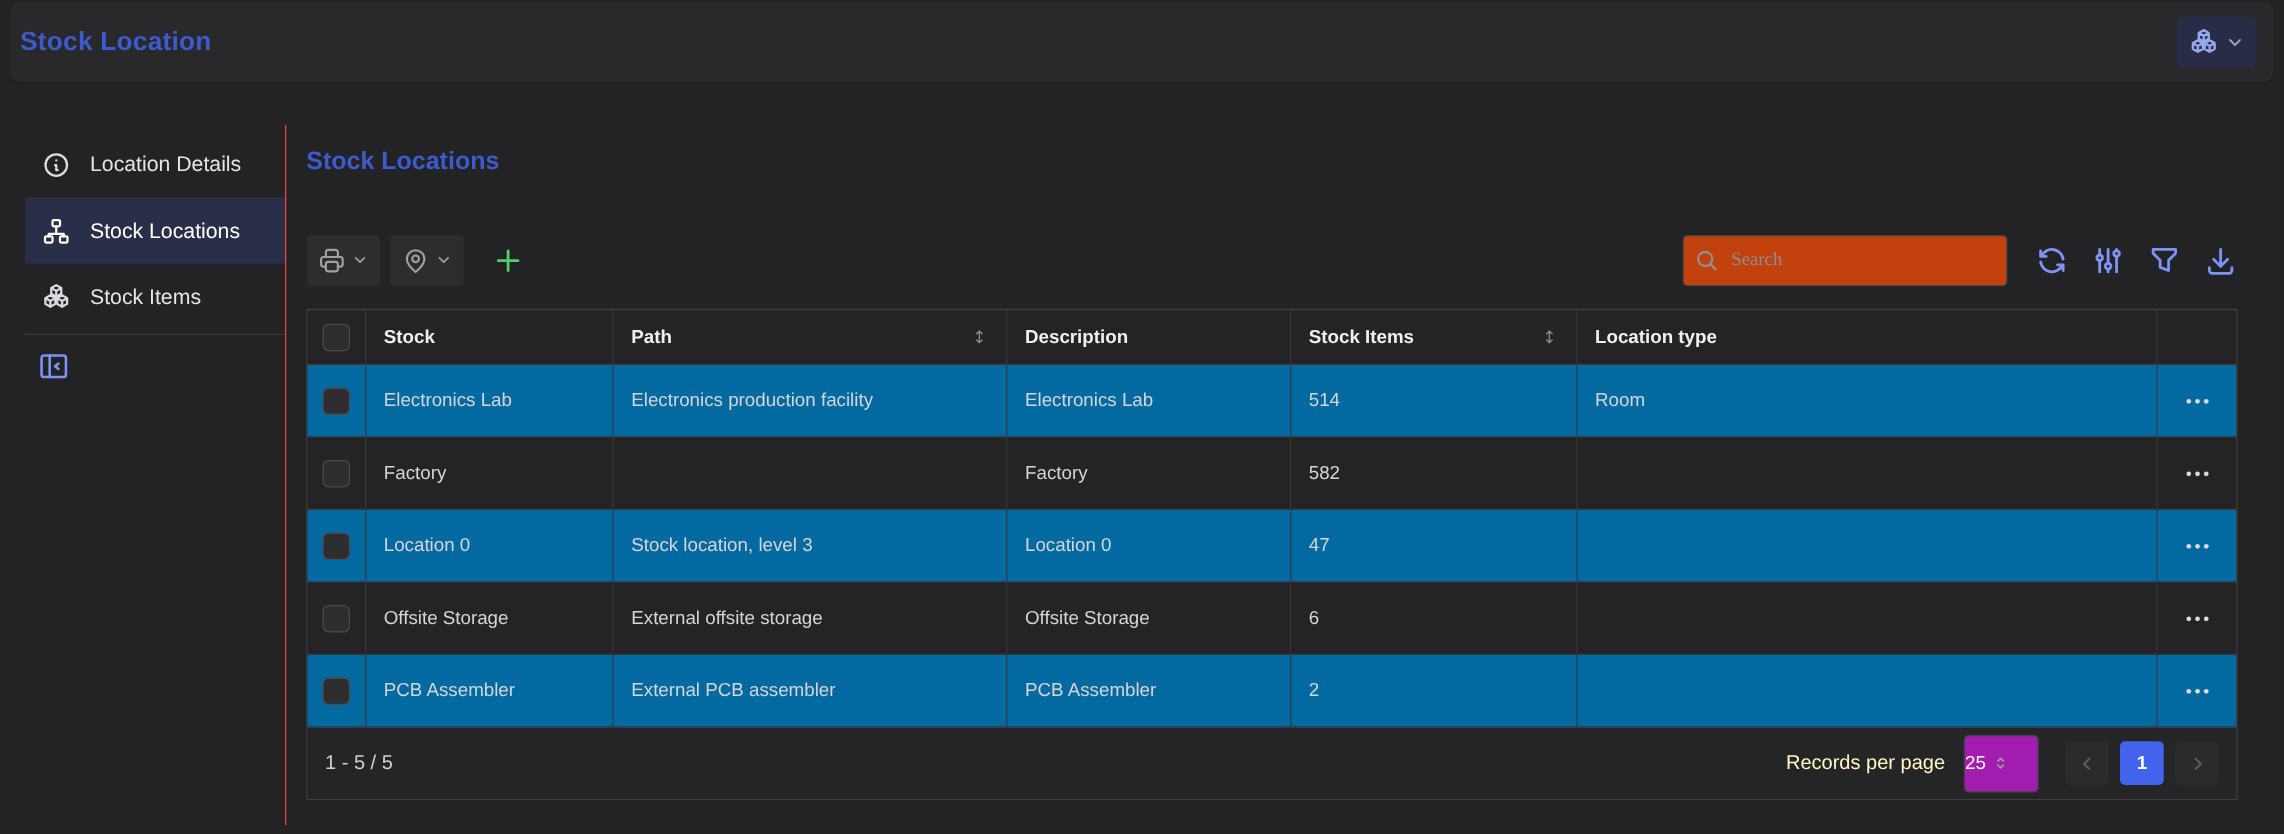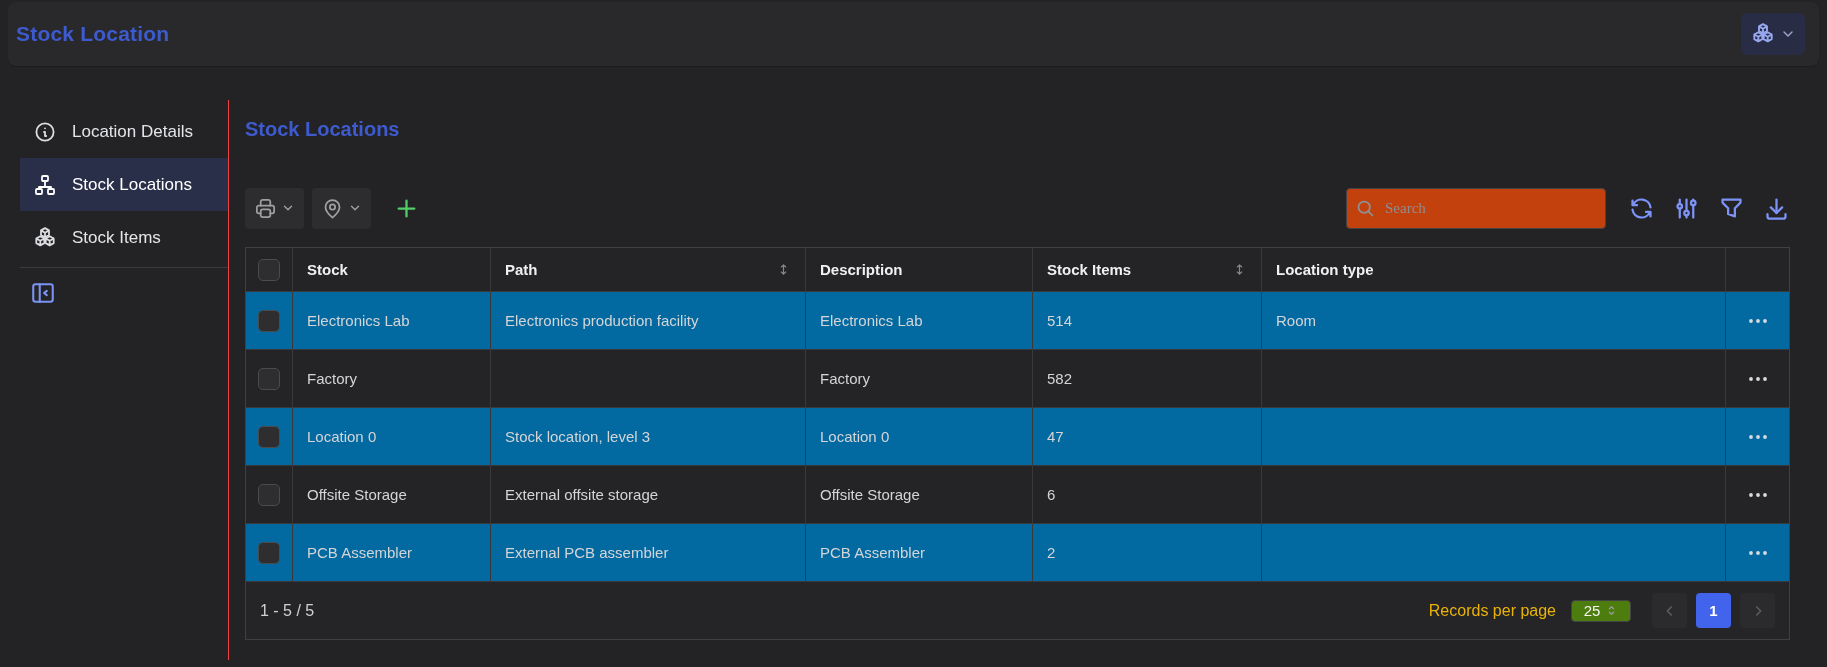--- a/index.html
+++ b/index.html
@@ -96,24 +96,24 @@
   .sort-ic { color:#8a8a8c; flex:none; }
   .dots-btn { background:none; border:none; color:#dadbdd; cursor:pointer; }
 
   
   .tfoot {
     display:flex; align-items:center; justify-content:space-between;
     background:#252528; min-height:57px; padding:0 14px 0 14px;
   }
   .range-text { font-size:16px; color:#cfd0d3; }
   .foot-right { display:flex; align-items:center; gap:9px; }
-  .rpp-label { font-size:16px; color:#eab308; margin-right:6px; }
+  .rpp-label { font-size:16px; color:#fef9c3; margin-right:6px; }
   .page-size {
-    width:60px; height:22px; background:#4d7c0f; border:1px solid #434346; border-radius:4px;
-    display:flex; align-items:center; justify-content:center; gap:5px;
+    width:60px; height:46px; background:#a21caf; border:1px solid #434346; border-radius:4px;
+    display:flex; align-items:center; gap:5px;
     color:#f5f5f0; font-size:15px; cursor:pointer; margin-right:12px;
   }
   .page-size .sel { color:#9b9b9f; }
   .pg-btn {
     width:35px; height:35px; border:none; border-radius:4px; background:#2b2b2e;
     color:#5c5d61; display:flex; align-items:center; justify-content:center; cursor:pointer;
     font-size:15px;
   }
   .pg-btn.active { background:#4263eb; color:#ffffff; font-weight:bold; }
 </style>

